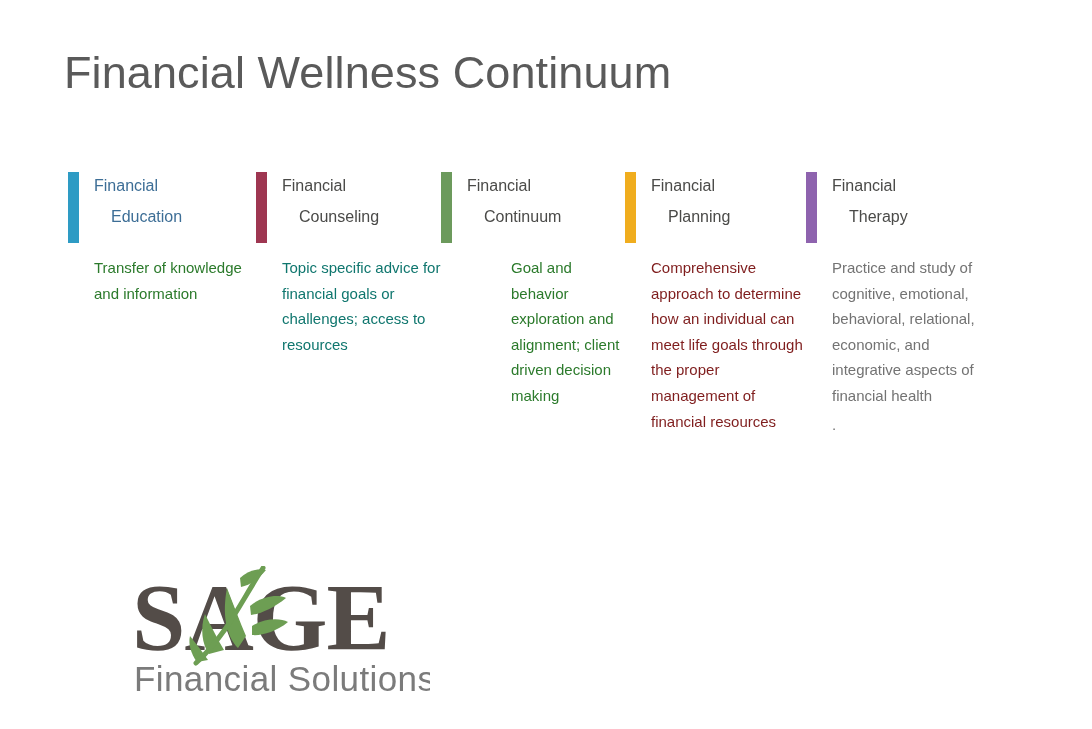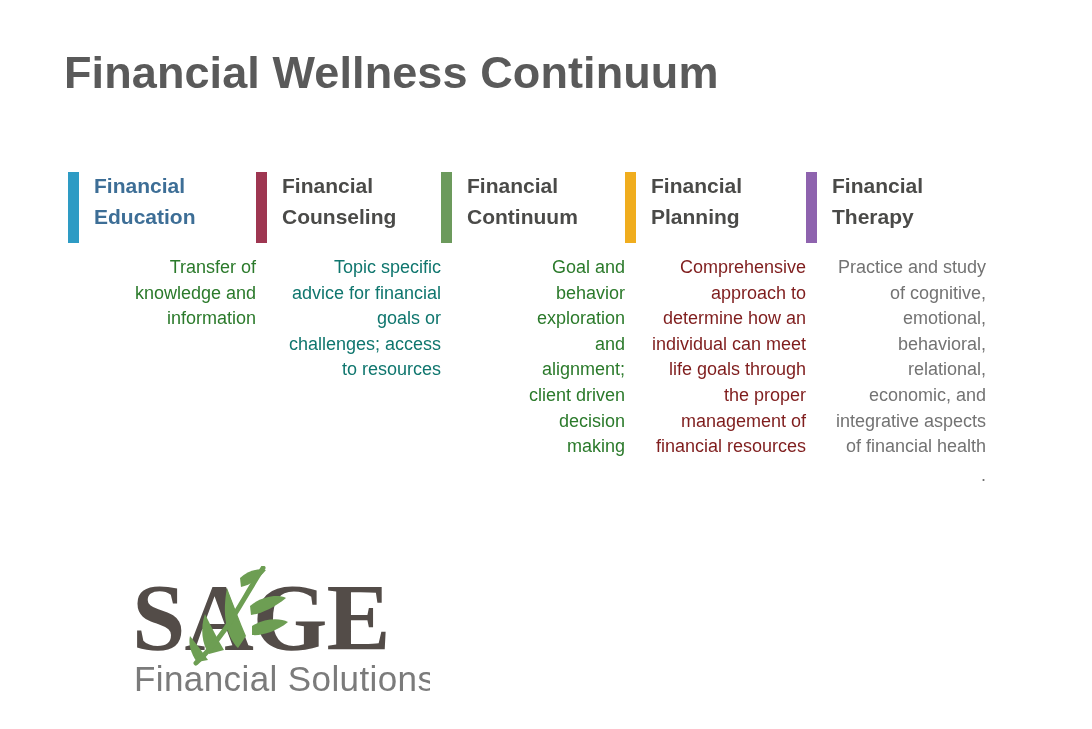--- a/index.html
+++ b/index.html
@@ -21,21 +21,21 @@
     background: #ffffff;
   }
 
   
   .slide-title {
     position: absolute;
     left: 64px;
     top: 44px;
     font-size: 45px;
     line-height: 58px;
-    font-weight: 700;
+    font-weight: 400;
     color: #5a5a5a;
     letter-spacing: 0.1px;
     white-space: nowrap;
   }
 
   
   .columns {
     position: absolute;
     left: 68px;
     top: 170px;
@@ -58,36 +58,35 @@
     flex: 0 0 auto;
     width: 11px;
     height: 71px;
     margin-top: 2px;
   }
   .col-body {
     flex: 1 1 auto;
     padding-left: 15px;
   }
   .col-heading {
-    font-size: 21px;
+    font-size: 16px;
     line-height: 31px;
-    font-weight: bold;
+    font-weight: normal;
     margin: 0;
     padding: 0;
   }
-  .col-heading .hl2 { display: block; }
+  .col-heading .hl2 { display: block; margin-left: 17px; }
   .col-desc {
     margin: 0;
     padding: 0;
     margin-top: 23px;
-    font-size: 18px;
+    font-size: 15px;
     line-height: 25.6px;
     color: #2b7a2b;
     font-weight: 400;
-    text-align: right;
   }
   .col-desc .tail-dot {
     display: block;
     margin-top: 3px;
   }
 
   
   .logo {
     position: absolute;
     left: 130px;

